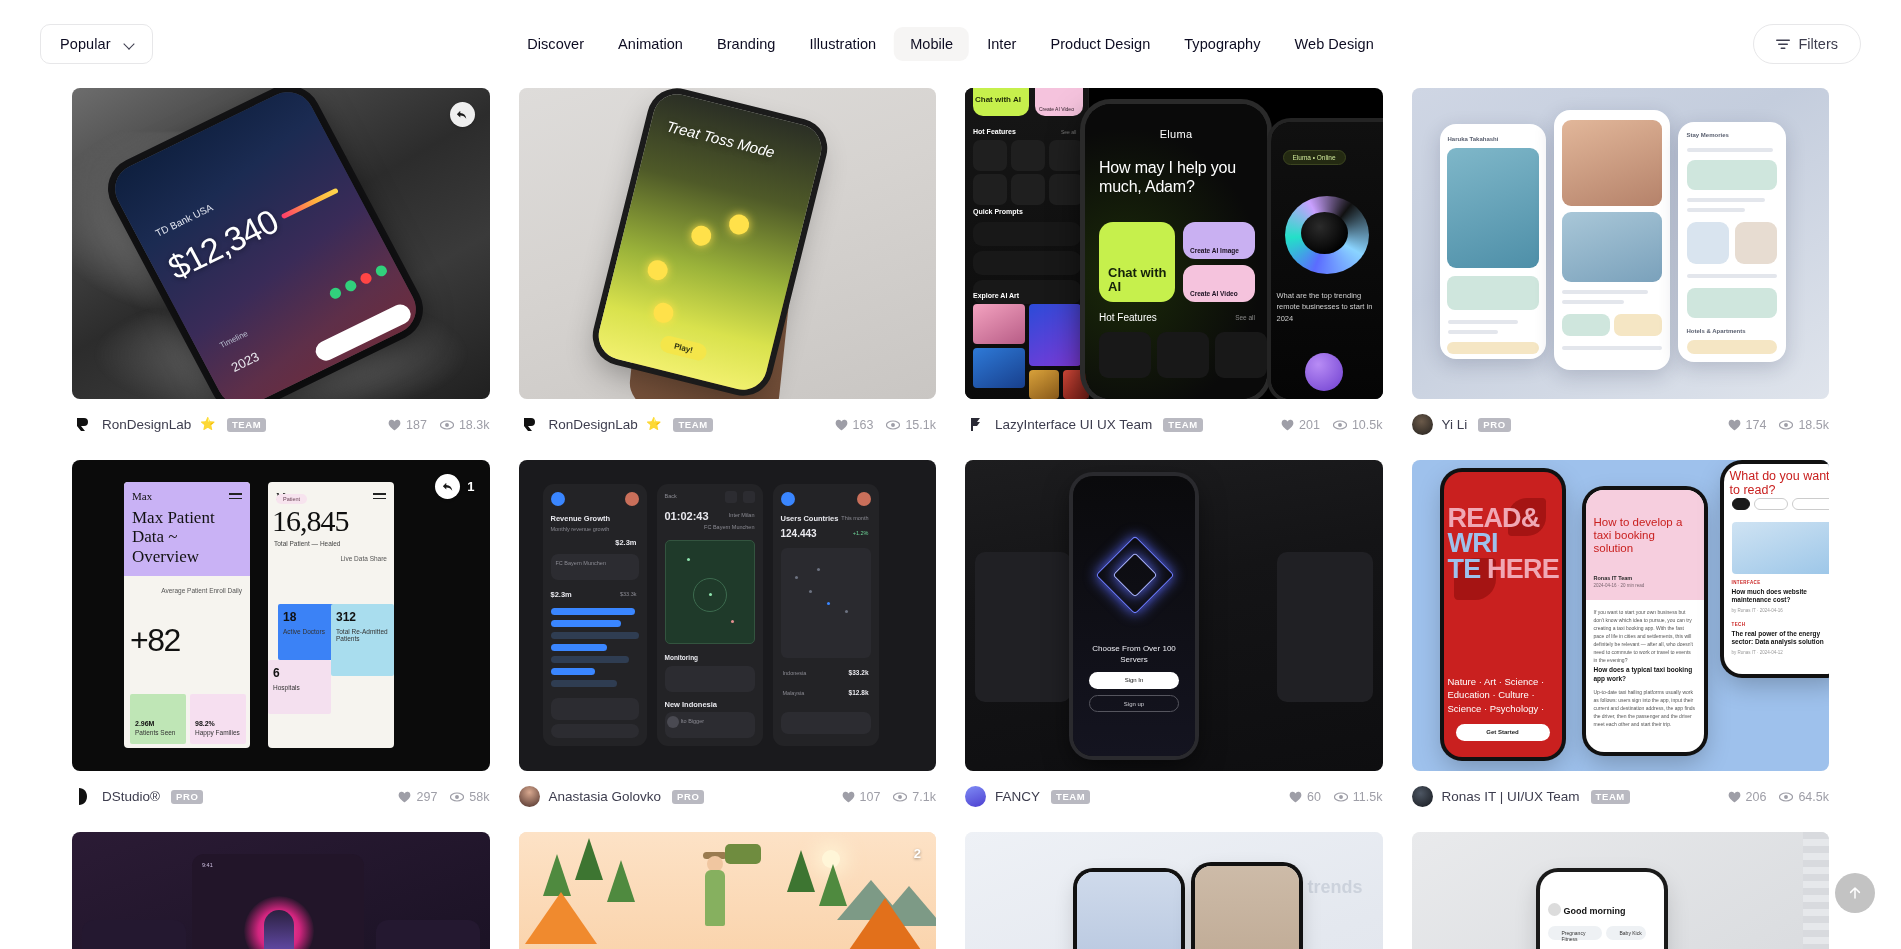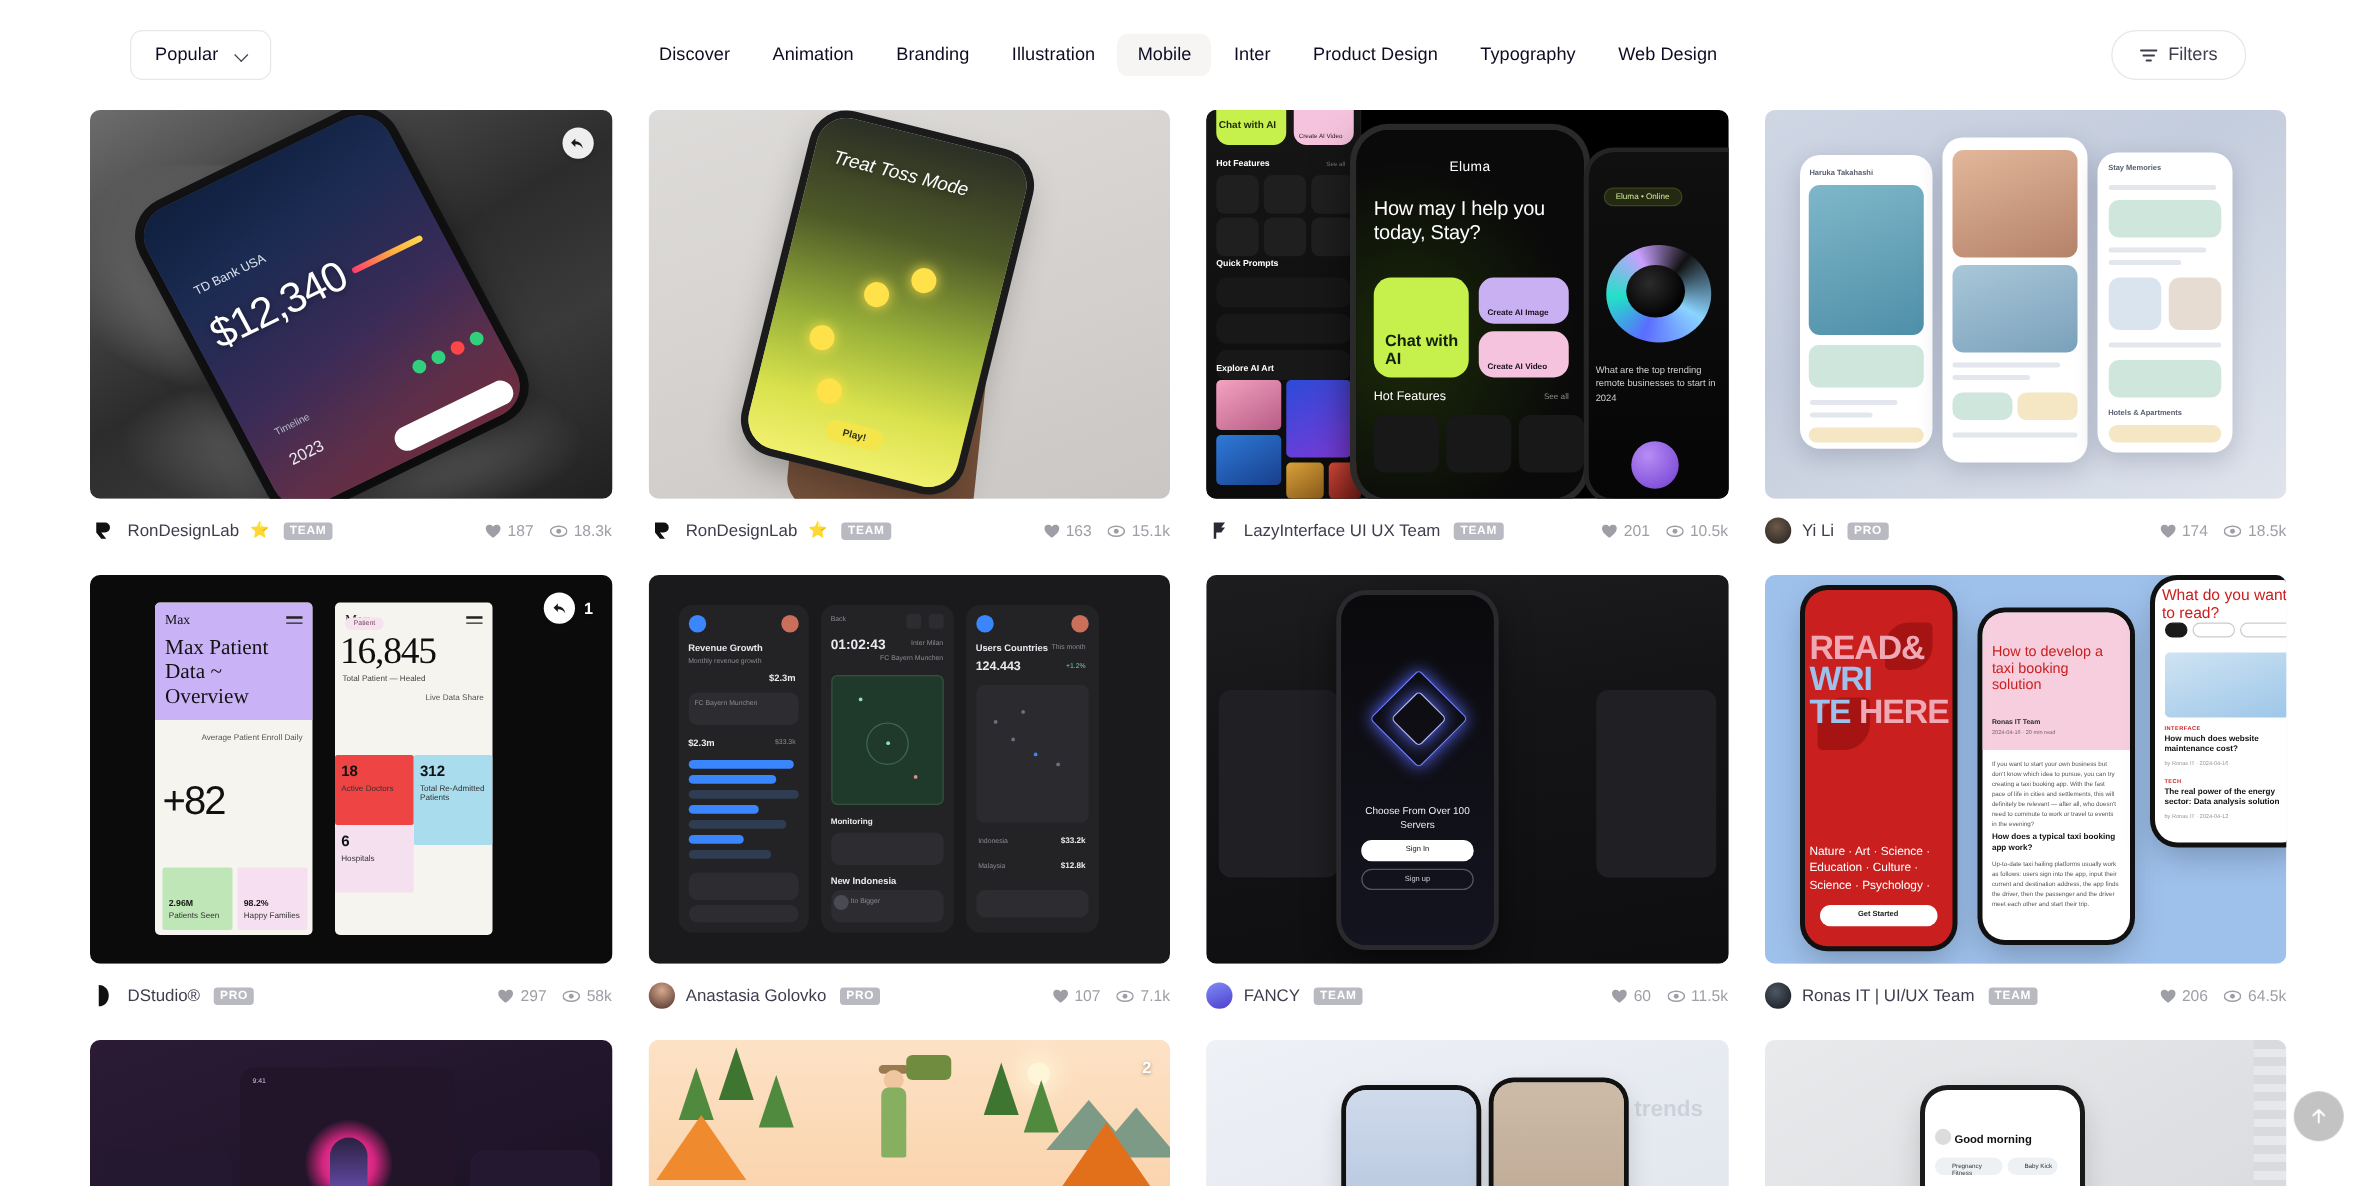--- a/index.html
+++ b/index.html
@@ -12,21 +12,21 @@
     font-family: "Liberation Sans", sans-serif;
     -webkit-font-smoothing: antialiased;
   }
 
   
   .topbar {
     height: 88px;
     width: 100%;
     display: flex;
     align-items: center;
-    padding: 0 104px;
+    padding: 0 40px;
     background: #ffffff;
     position: relative;
   }
 
   .sort-select {
     display: inline-flex;
     align-items: center;
     gap: 14px;
     height: 40px;
     padding: 0 16px 0 19px;
@@ -383,21 +383,21 @@
   }
   .c5 .avgtxt { position:absolute; right:8px; top:104px; text-align:right; font-size:6.5px; color:#555; line-height:1.6; }
   .c5 .big82 { position:absolute; left:6px; top:140px; font-size: 32px; color:#111; letter-spacing:-1.5px; }
   .c5 .tile { position:absolute; border-radius:2px; }
   .c5 .tile .n { position:absolute; left:5px; font-size:7px; color:#111; font-weight:600; }
   .c5 .tile .s { position:absolute; left:5px; font-size:6.5px; color:#333; }
   .c5 .patchip { position:absolute; left:8px; top:12px; background:#f7e3ee; border-radius:8px; padding:2px 7px; font-size:5.5px; color:#6d4558; }
   .c5 .big16 { position:absolute; left:4px; top:22px; font-family:"Liberation Serif", serif; font-size:30px; color:#0f0f0f; letter-spacing:-1px; }
   .c5 .sub { position:absolute; left:6px; top:58px; font-size:6.5px; color:#444; }
   .c5 .live { position:absolute; right:7px; top:72px; text-align:right; font-size:6.5px; color:#555; line-height:1.6; }
-  .c5 .g1 { left:0; top:122px; width:63px; height:56px; background:#ef4444; }
+  .c5 .g1 { left:10px; top:122px; width:63px; height:56px; background:#3b82f6; }
   .c5 .b1 { left:63px; top:122px; width:63px; height:72px; background:#a9ddee; }
   .c5 .p1 { left:0; top:178px; width:63px; height:54px; background:#f4e0ef; }
   .c5 .v1 { left:0; top:194px; width:126px; height:72px; background:#cbb7f4; }
 
   
   .c6 { background: #1a1a1d; }
   .c6 .panel { position:absolute; background:#232326; border-radius:11px; }
   .c6 .pa { left: 24px; top: 24px; width: 104px; height: 262px; }
   .c6 .pb { left: 138px; top: 24px; width: 106px; height: 262px; }
   .c6 .pc { left: 254px; top: 24px; width: 106px; height: 262px; }
@@ -670,21 +670,21 @@
           <div class="lab" style="left:8px;top:204px;font-weight:600;">Explore AI Art</div>
           <div class="art" style="left:8px;  top:216px; width:52px; height:40px; background:linear-gradient(150deg,#f4a3c0,#b75c86);"></div>
           <div class="art" style="left:64px; top:216px; width:52px; height:62px; background:linear-gradient(150deg,#2b4bd8,#7e3ad8);"></div>
           <div class="art" style="left:8px;  top:260px; width:52px; height:40px; background:linear-gradient(150deg,#2e7ad8,#183f8c);"></div>
           <div class="art" style="left:64px; top:282px; width:30px; height:29px; background:linear-gradient(150deg,#d8a13a,#8a5a1a);"></div>
           <div class="art" style="left:98px; top:282px; width:26px; height:29px; background:linear-gradient(150deg,#d84a3a,#7a1f18);"></div>
         </div>
 
         <div class="mid">
           <div class="brand">Eluma</div>
-          <h4>How may I help you today, Stay?</h4>
+          <h4>How may I help you much, Adam?</h4>
           <div class="sq-grn">
               <span>Chat with AI</span>
             </div>
           <div class="sq-pur">
               <span>Create AI Image</span>
             </div>
           <div class="sq-pnk">
               <span>Create AI Video</span>
             </div>
           <div class="hot">Hot Features</div>

